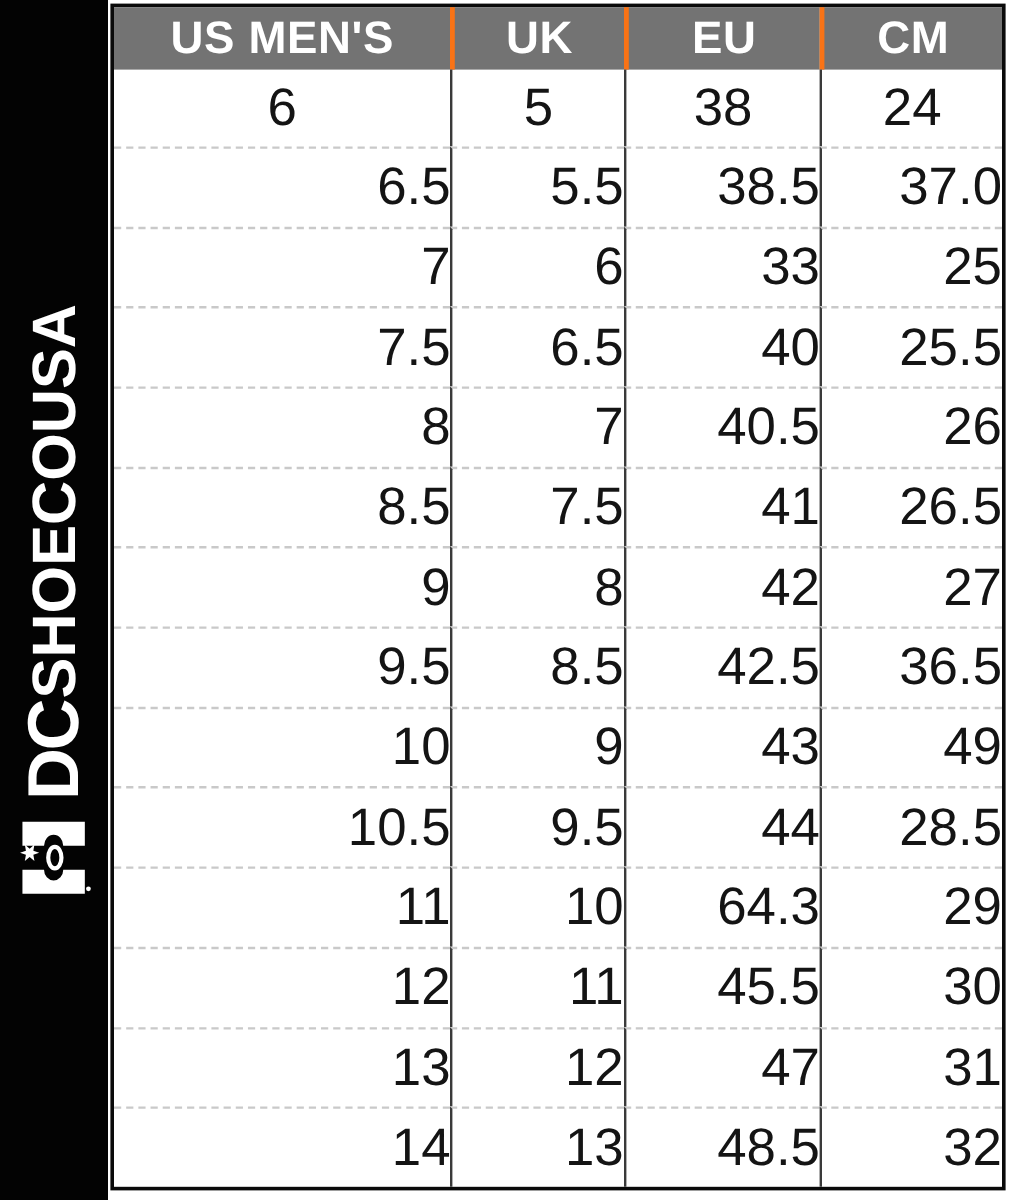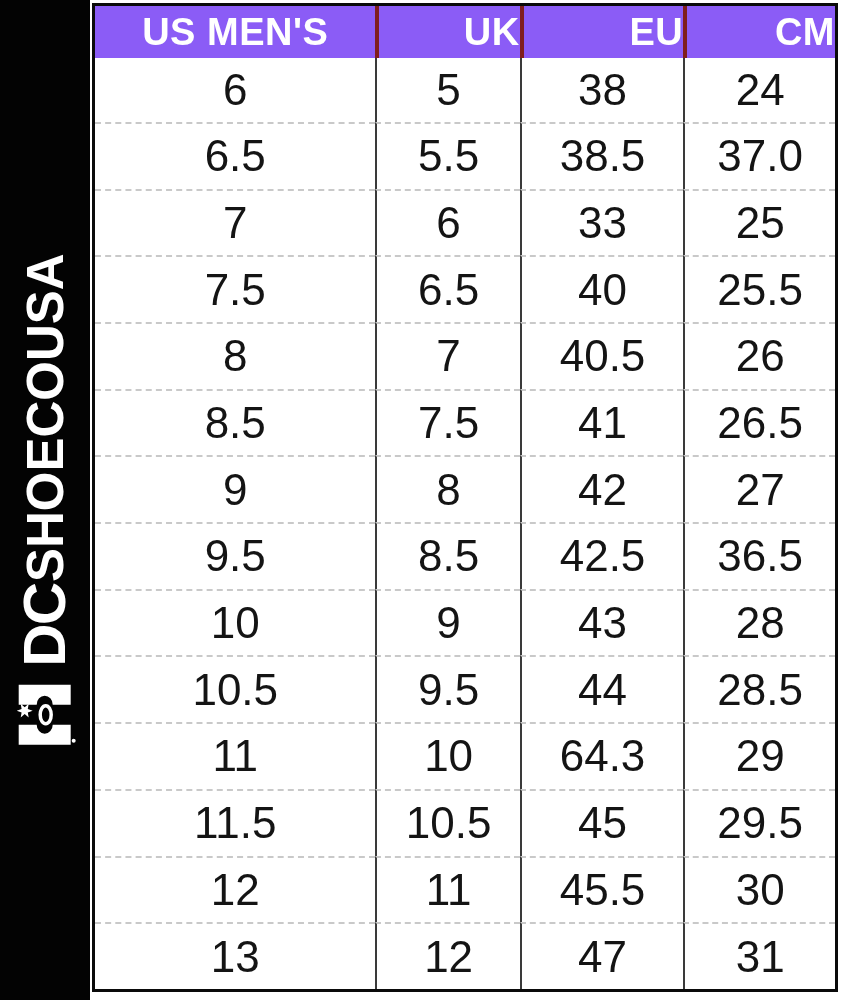--- a/index.html
+++ b/index.html
@@ -61,40 +61,40 @@
     border-spacing: 0;
     table-layout: fixed;
     border: 3px solid #0a0a0a;
   }
   col.c-us { width: 37.9%; }
   col.c-uk { width: 19.5%; }
   col.c-eu { width: 22.1%; }
   col.c-cm { width: 20.5%; }
 
   thead th {
-    background: #8b5cf6;
+    background: #737373;
     color: #ffffff;
     font-size: 38px;
     font-weight: bold;
     letter-spacing: 0.5px;
     height: 52px;
     text-align: center;
     vertical-align: middle;
   }
-  thead th + th { border-left: 4px solid #7f1d1d; text-align: right; }
+  thead th + th { border-left: 4px solid #f97316; }
 
   tbody td {
     color: #141414;
     font-size: 44px;
     font-weight: 400;
     text-align: center;
     vertical-align: middle;
   }
   tbody td + td { border-left: 2px solid #3a3a3a; }
-  tbody tr + tr td { border-top: 2px dashed #c9c9c9; }
+  tbody tr + tr td { border-top: 2px dashed #c9c9c9; text-align: right; }
 </style>
 </head>
 <body>
 
 <div class="sidebar">
   <div class="wordmark">
     <span class="logo-box">
       <svg width="64" height="64" viewBox="0 0 64 64" aria-hidden="true">
         <path d="M2,6 H22 V24 A9,8 0 0 0 22,40 V58 H2 Z" fill="#ffffff"></path>
         <path d="M62,6 H42 V24 A9,8 0 0 1 42,40 V58 H62 Z" fill="#ffffff"></path>
@@ -170,47 +170,47 @@
         <tr>
           <td>9.5</td>
           <td>8.5</td>
           <td>42.5</td>
           <td>36.5</td>
         </tr>
         <tr>
           <td>10</td>
           <td>9</td>
           <td>43</td>
-          <td>28</td>
+          <td>49</td>
         </tr>
         <tr>
           <td>10.5</td>
           <td>9.5</td>
           <td>44</td>
           <td>28.5</td>
         </tr>
         <tr>
           <td>11</td>
           <td>10</td>
           <td>64.3</td>
           <td>29</td>
         </tr>
         <tr>
-          <td>11.5</td>
-          <td>10.5</td>
-          <td>45</td>
-          <td>29.5</td>
-        </tr>
-        <tr>
           <td>12</td>
           <td>11</td>
           <td>45.5</td>
           <td>30</td>
         </tr>
         <tr>
           <td>13</td>
           <td>12</td>
           <td>47</td>
           <td>31</td>
         </tr>
+        <tr>
+          <td>14</td>
+          <td>13</td>
+          <td>48.5</td>
+          <td>32</td>
+        </tr>
       </tbody>
   </table>
 </div>
 
 </body></html>

